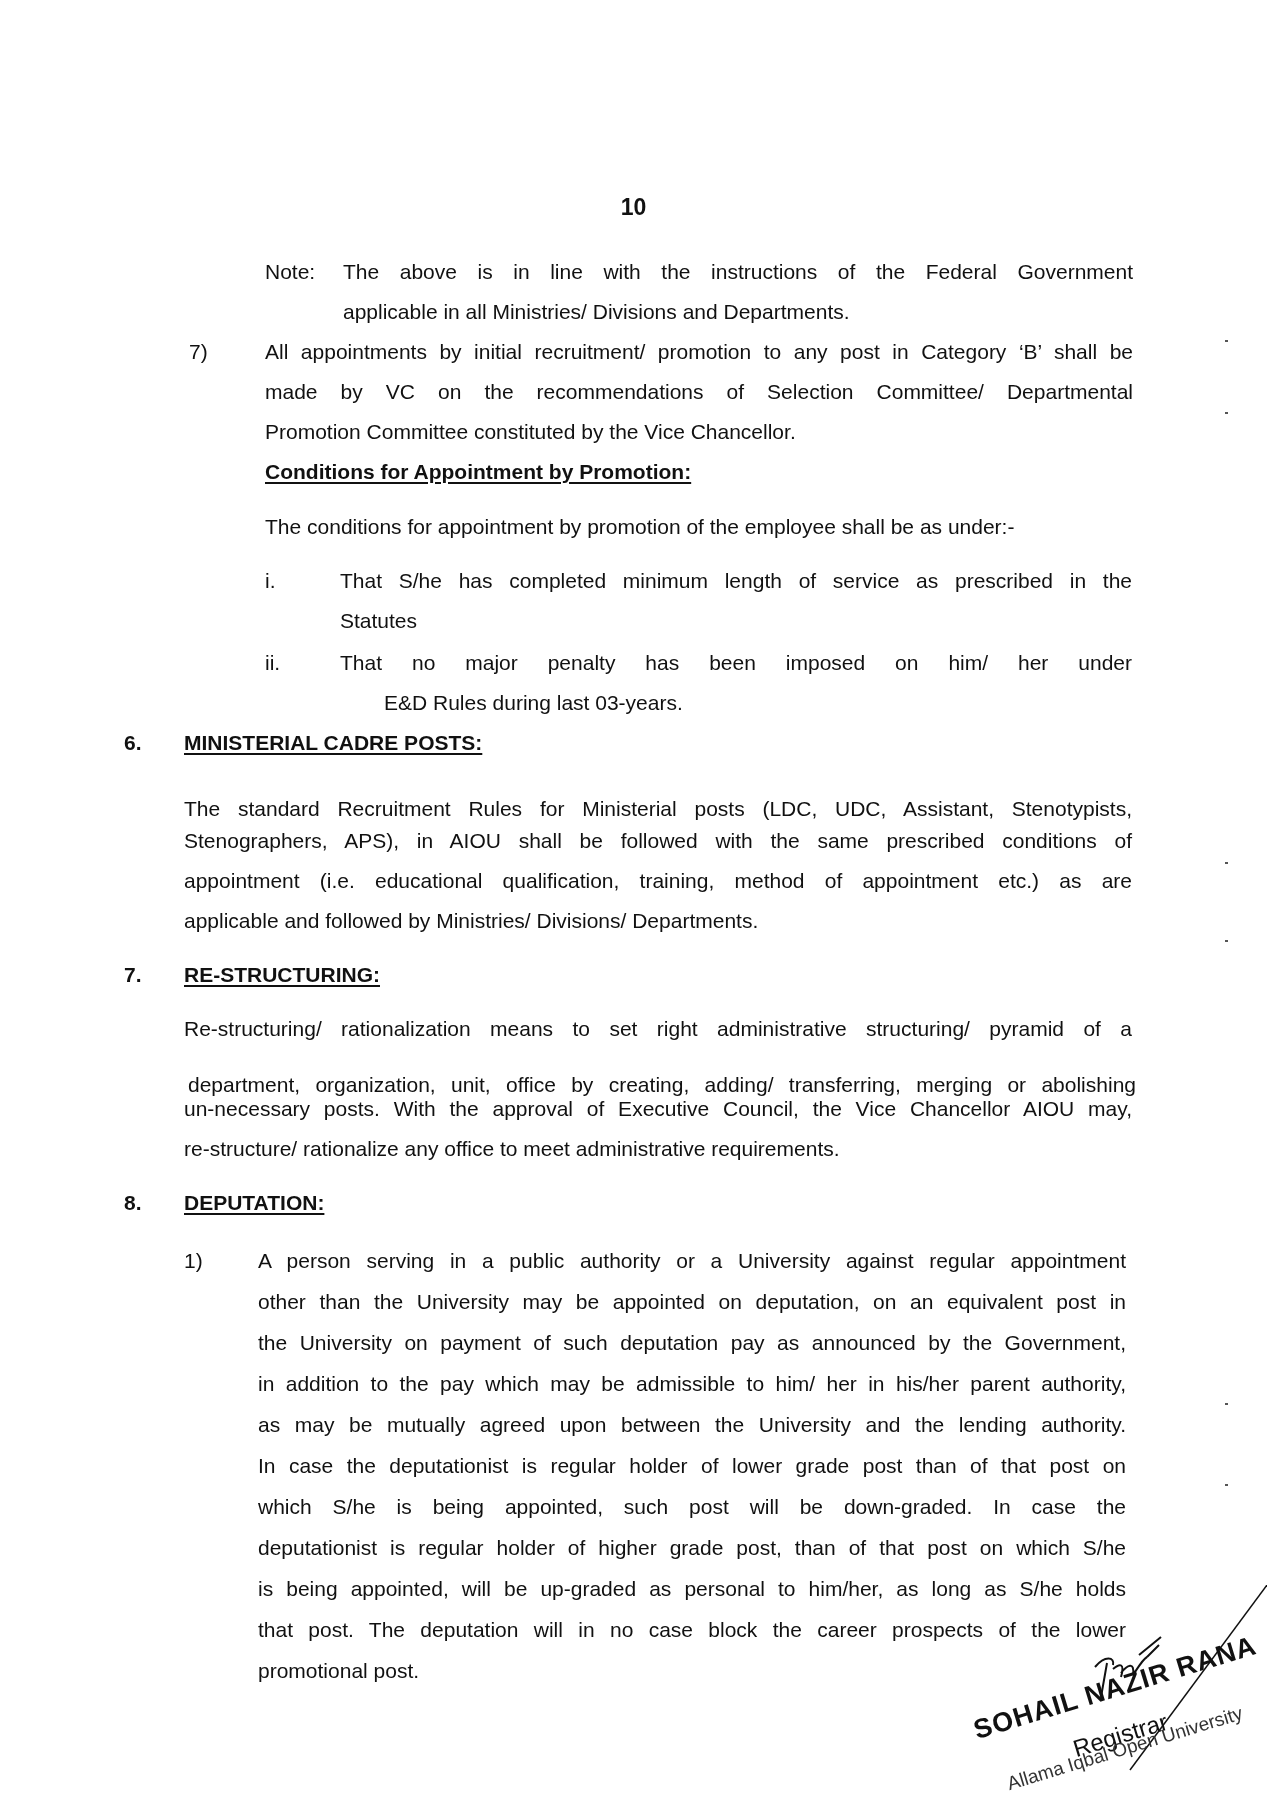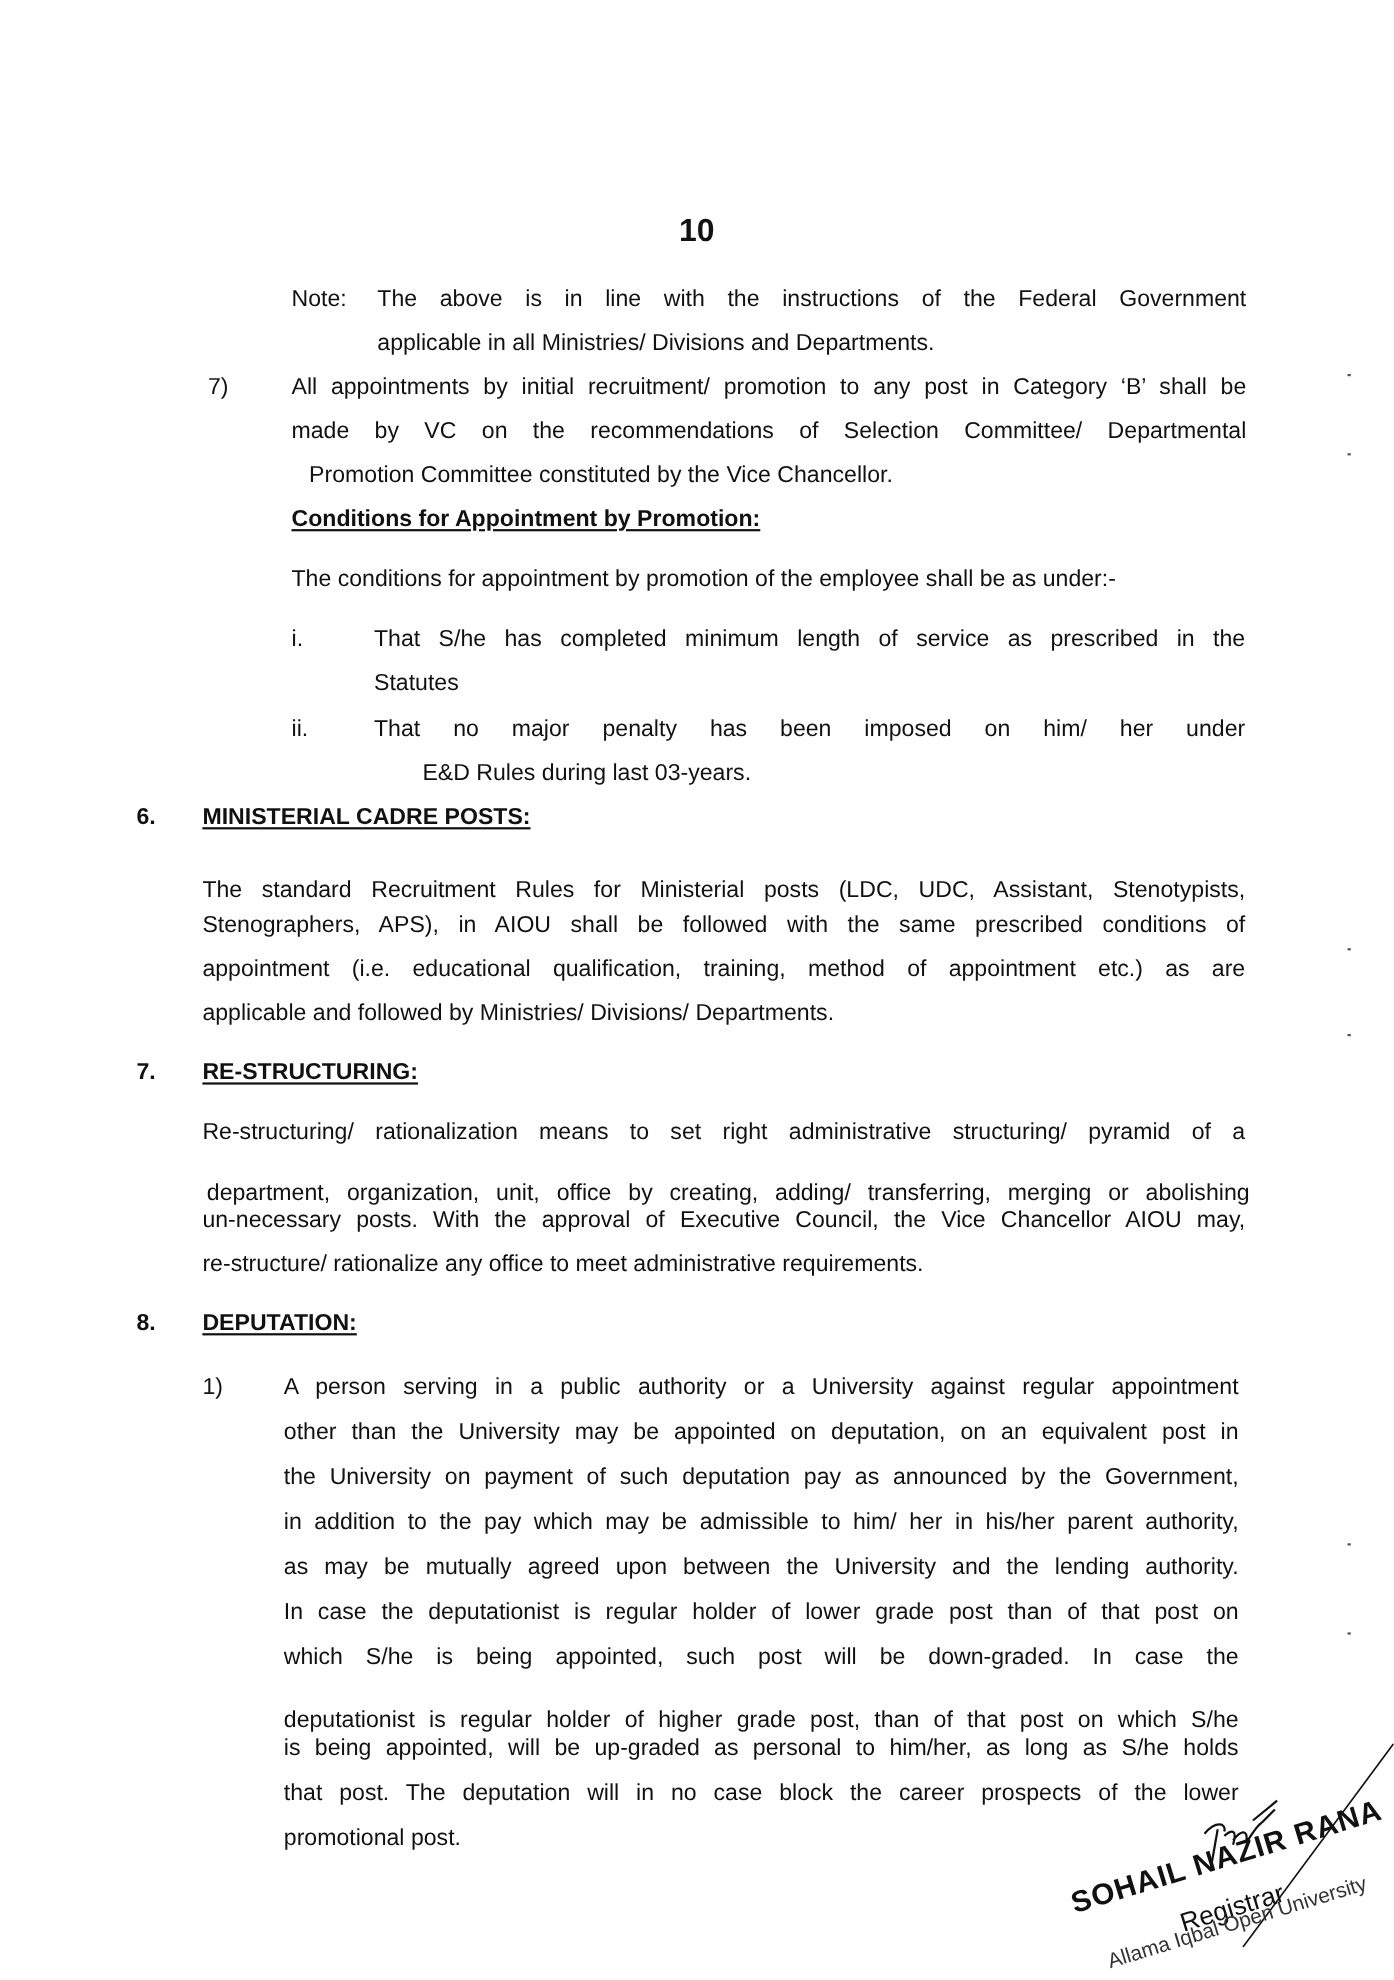--- a/index.html
+++ b/index.html
@@ -2,21 +2,21 @@
 <html><head>
 <meta charset="utf-8">
 <style>
   html, body { margin: 0; padding: 0; background: #ffffff; }
   body {
     width: 1267px; height: 1800px; position: relative; overflow: hidden;
     font-family: "Liberation Sans", sans-serif; color: #111; font-size: 21px;
   }
   .page-number {
     position: absolute; top: 194px; left: 0; width: 1267px; text-align: center;
-    font-weight: bold; font-size: 29px;
+    font-weight: bold; font-size: 23px;
   }
   .line { position: absolute; white-space: nowrap; line-height: 26px; }
   .just { text-align: justify; text-align-last: justify; }
   .bold { font-weight: bold; text-align: center; }
   .ul { text-decoration: underline; text-decoration-thickness: 2px; text-underline-offset: 3px; }
   .num { position: absolute; line-height: 26px; }
   .stamp {
     position: absolute; left: 975px; top: 1585px; width: 292px; height: 215px;
   }
   .stamp-name {
@@ -38,21 +38,21 @@
 
 <div class="page-number">10</div>
 
 <div class="line" style="left:265px; top:259px;">Note:</div>
 <div class="line just" style="left:343px; top:259px; width:790px;">The above is in line with the instructions of the Federal Government</div>
 <div class="line" style="left:343px; top:299px;">applicable in all Ministries/ Divisions and Departments.</div>
 
 <div class="num" style="left:189px; top:339px;">7)</div>
 <div class="line just" style="left:265px; top:339px; width:868px;">All appointments by initial recruitment/ promotion to any post in Category ‘B’ shall be</div>
 <div class="line just" style="left:265px; top:379px; width:868px;">made by VC on the recommendations of Selection Committee/ Departmental</div>
-<div class="line" style="left:265px; top:419px;margin-left:16px;">Promotion Committee constituted by the Vice Chancellor.</div>
+<div class="line" style="left:265px; top:419px;">Promotion Committee constituted by the Vice Chancellor.</div>
 
 <div class="line bold ul" style="left:265px; top:459px;">Conditions for Appointment by Promotion:</div>
 <div class="line" style="left:265px; top:514px;">The conditions for appointment by promotion of the employee shall be as under:-</div>
 
 <div class="num" style="left:265px; top:568px;">i.</div>
 <div class="line just" style="left:340px; top:568px; width:792px;">That S/he has completed minimum length of service as prescribed in the</div>
 <div class="line" style="left:340px; top:608px;">Statutes</div>
 
 <div class="num" style="left:265px; top:650px;">ii.</div>
 <div class="line just" style="left:340px; top:650px; width:792px;">That no major penalty has been imposed on him/ her under</div>
@@ -75,21 +75,21 @@
 <div class="num bold" style="left:124px; top:1190px;">8.</div>
 <div class="line bold ul" style="left:184px; top:1190px;">DEPUTATION:</div>
 <div class="num" style="left:184px; top:1248px;">1)</div>
 <div class="line just" style="left:258px; top:1248px; width:868px;">A person serving in a public authority or a University against regular appointment</div>
 <div class="line just" style="left:258px; top:1289px; width:868px;">other than the University may be appointed on deputation, on an equivalent post in</div>
 <div class="line just" style="left:258px; top:1330px; width:868px;">the University on payment of such deputation pay as announced by the Government,</div>
 <div class="line just" style="left:258px; top:1371px; width:868px;">in addition to the pay which may be admissible to him/ her in his/her parent authority,</div>
 <div class="line just" style="left:258px; top:1412px; width:868px;">as may be mutually agreed upon between the University and the lending authority.</div>
 <div class="line just" style="left:258px; top:1453px; width:868px;">In case the deputationist is regular holder of lower grade post than of that post on</div>
 <div class="line just" style="left:258px; top:1494px; width:868px;">which S/he is being appointed, such post will be down-graded. In case the</div>
-<div class="line just" style="left:258px; top:1535px; width:868px;margin-top:16px;">deputationist is regular holder of higher grade post, than of that post on which S/he</div>
+<div class="line just" style="left:258px; top:1535px; width:868px;">deputationist is regular holder of higher grade post, than of that post on which S/he</div>
 <div class="line just" style="left:258px; top:1576px; width:868px;">is being appointed, will be up-graded as personal to him/her, as long as S/he holds</div>
 <div class="line just" style="left:258px; top:1617px; width:868px;">that post. The deputation will in no case block the career prospects of the lower</div>
 <div class="line" style="left:258px; top:1658px;">promotional post.</div>
 
 <div class="margin-mark" style="left:1225px; top:340px;"></div>
 <div class="margin-mark" style="left:1225px; top:412px;"></div>
 <div class="margin-mark" style="left:1225px; top:862px;"></div>
 <div class="margin-mark" style="left:1225px; top:940px;"></div>
 <div class="margin-mark" style="left:1225px; top:1403px;"></div>
 <div class="margin-mark" style="left:1225px; top:1484px;"></div>

